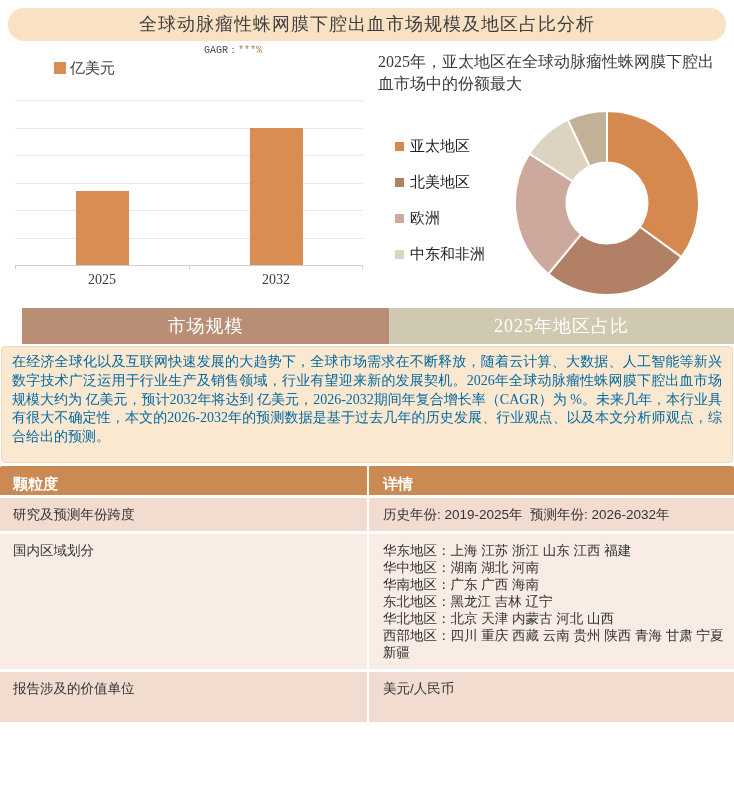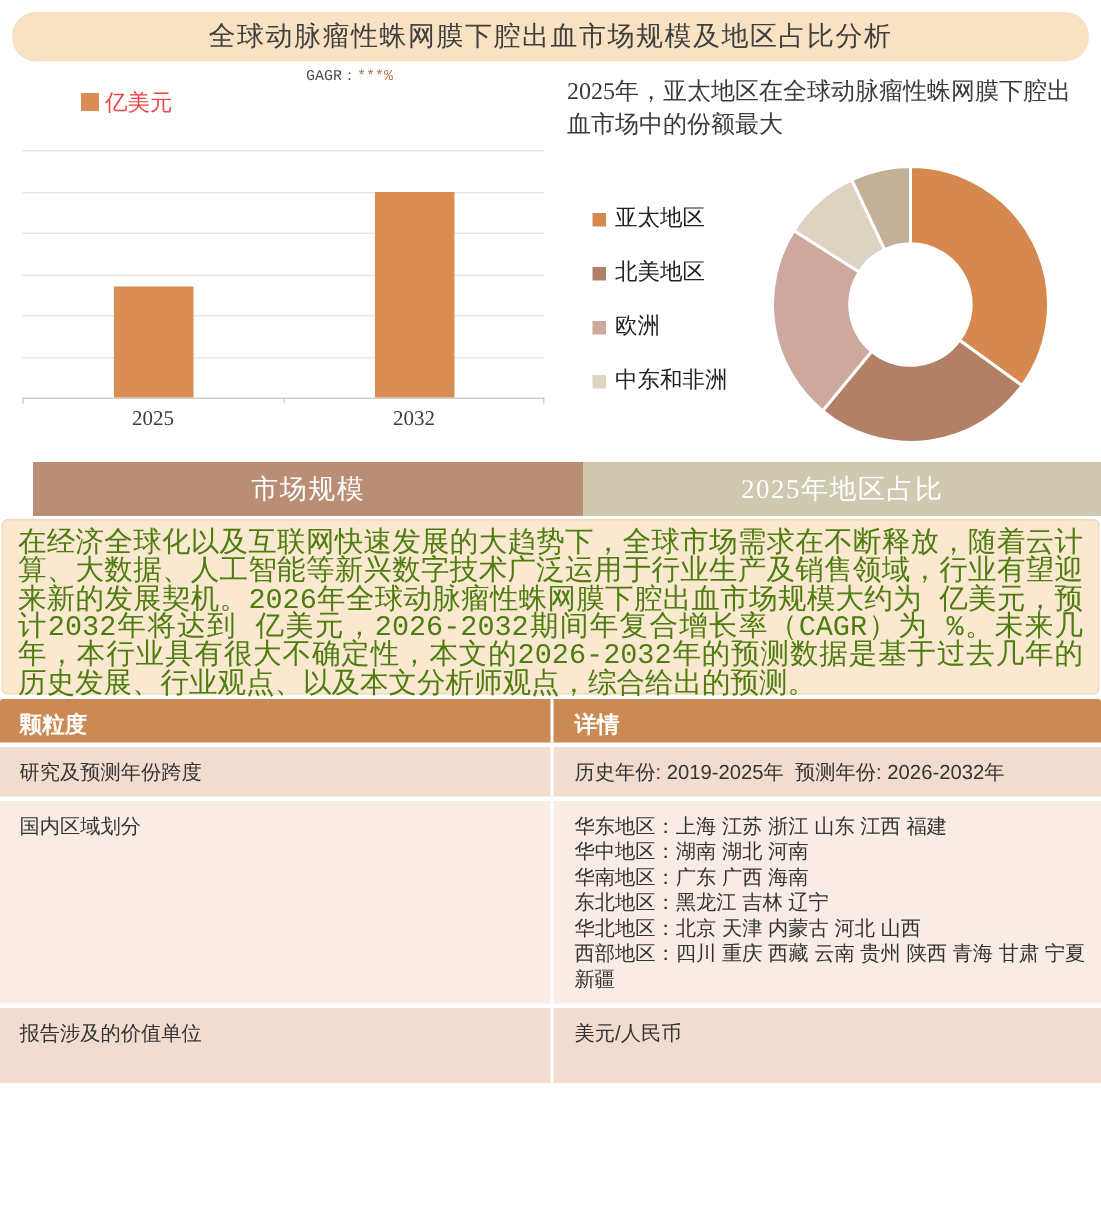--- a/index.html
+++ b/index.html
@@ -8,21 +8,21 @@
 
   
   .title-bar { margin:8px 8px 0 8px; height:33px; line-height:33px;
                background:#F9E2C3; text-align:center; color:#3F3F3F;
                font-family:"Liberation Serif", serif; font-size:18px; letter-spacing:1px;border-radius:16px; }
 
   
   .charts-row { position:relative; height:266px; }
 
   .bar-chart { position:absolute; left:0; top:0; width:370px; height:266px; }
-  .bar-legend { position:absolute; left:54px; top:18px; font-size:15px; color:#ef4444; }
+  .bar-legend { position:absolute; left:54px; top:18px; font-size:15px; color:#404040; }
   .bar-legend .swatch { display:inline-block; width:12px; height:12px; margin-right:4px;
                         vertical-align:-1px; }
   .cagr { position:absolute; left:204px; top:2px; font-size:10px; color:#4a4a4a;
           font-family:"Liberation Mono","DejaVu Sans Mono",monospace; }
   .cagr .stars { color:#B07A4E; }
   .plot { position:absolute; left:15px; top:59px; width:348px; height:165px; }
   .gridline { position:absolute; left:0; width:100%; height:1px; background:#E8E8E8; }
   .gridline.axis { background:#CFCFCF; }
   .bar { position:absolute; bottom:0; }
   .xtick { position:absolute; top:165px; width:1px; height:4px; background:#CFCFCF; }
@@ -42,22 +42,22 @@
   
   .tabs-row { display:flex; height:36px; margin-top:1px;margin-left:22px; }
   .tab { color:#ffffff; font-family:"Liberation Serif", serif; font-size:18px;
          text-align:center; line-height:36px; letter-spacing:1px; }
   .tab-left  { width:367px; background:#B98E75; }
   .tab-right { flex:1; background:#CFC9B1; }
 
   
   .summary-box { margin:2px 1px 0 1px; height:117px; background:#FBE8D0;
                  border:1px solid #F0D8B8; border-radius:4px; padding:6px 10px 2px 10px; }
-  .summary-text { font-family:Liberation Mono, monospace; font-size:19px;
-                  line-height:18.8px; color:#4d7c0f; text-align:justify; }
+  .summary-text { font-family:Liberation Serif, serif; font-size:14px;
+                  line-height:18.8px; color:#0369a1; text-align:justify; }
   .summary-caption { text-align:center; font-weight:bold; font-size:15px;
                      color:#000; margin-top:2px; }
 
   
   .table { margin-top:3px; }
   .t-header { display:flex; height:29px; background:#CB8A54; border-radius:2px 2px 0 0; }
   .t-header .h-cell { color:#ffffff; font-weight:bold; font-size:15px; line-height:35px; }
   .h-cell.c1 { width:367px; padding-left:13px; }
   .h-cell.c2 { flex:1; padding-left:14px; border-left:2px solid #ffffff; }
   .t-row { display:flex; margin-top:3px; }

